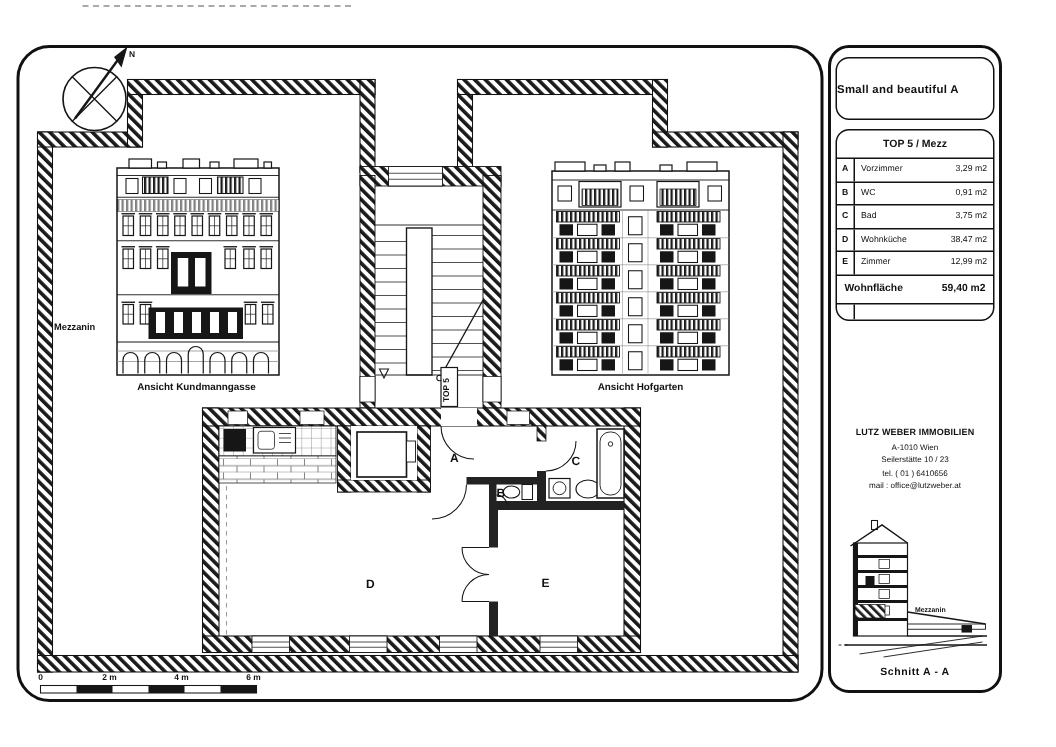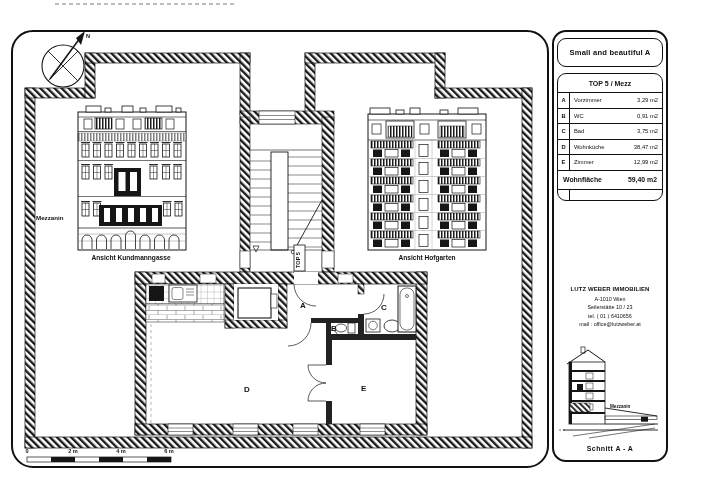--- a/index.html
+++ b/index.html
@@ -11,22 +11,22 @@
   .sheet-frame {
     position:absolute; left:11px; top:30px; width:538px; height:438px;
     border:2px solid #111; border-radius:22px; background:transparent;
   }
   .info-panel {
     position:absolute; left:552px; top:30px; width:116px; height:432px;
     border:2px solid #111; border-radius:14px; background:#fff;
   }
   
   .title-box {
-    margin:6px 3px 0 3px; height:29px; border:1.5px solid #111; border-radius:9px;
-    display:flex; align-items:center; justify-content:center;
+    margin:6px 3px 0 3px; height:42px; border:1.5px solid #111; border-radius:9px;
+    display:flex; align-items:center; 
     font-size:7.6px; font-weight:bold; letter-spacing:.2px;
   }
   .table-box {
     margin:6px 3px 0 3px; border:1.5px solid #111; border-radius:9px; overflow:hidden;
   }
   .tbl-header {
     text-align:center; font-size:7px; font-weight:bold; padding:6px 0 5px 0;
   }
   .trow {
     display:flex; align-items:center; border-top:1px solid #111;

